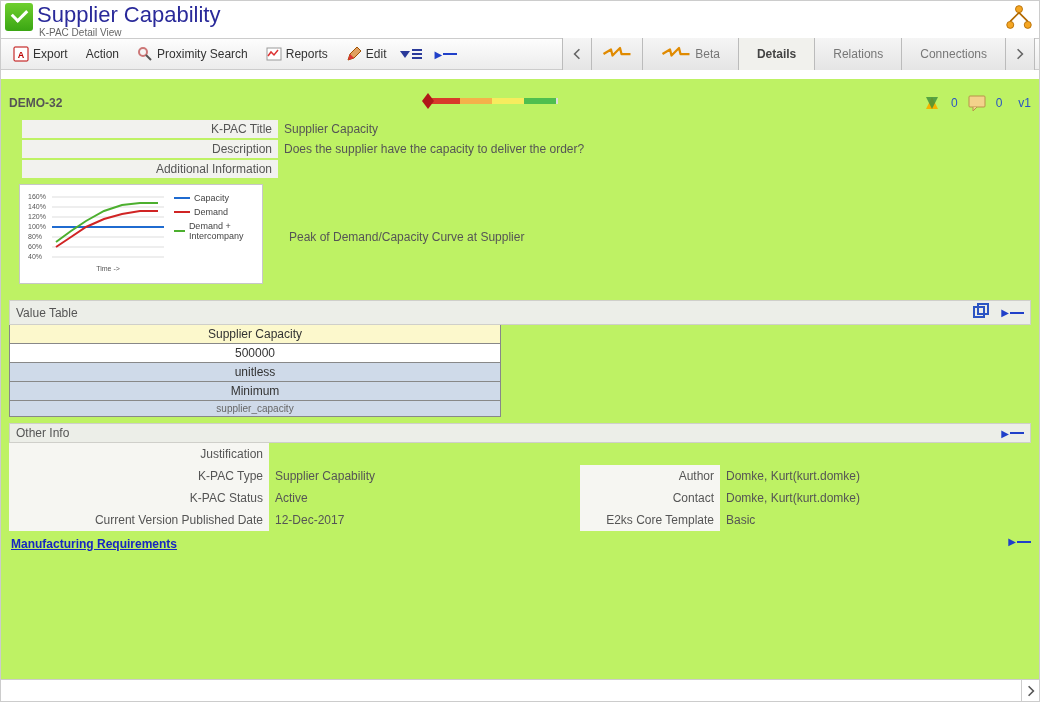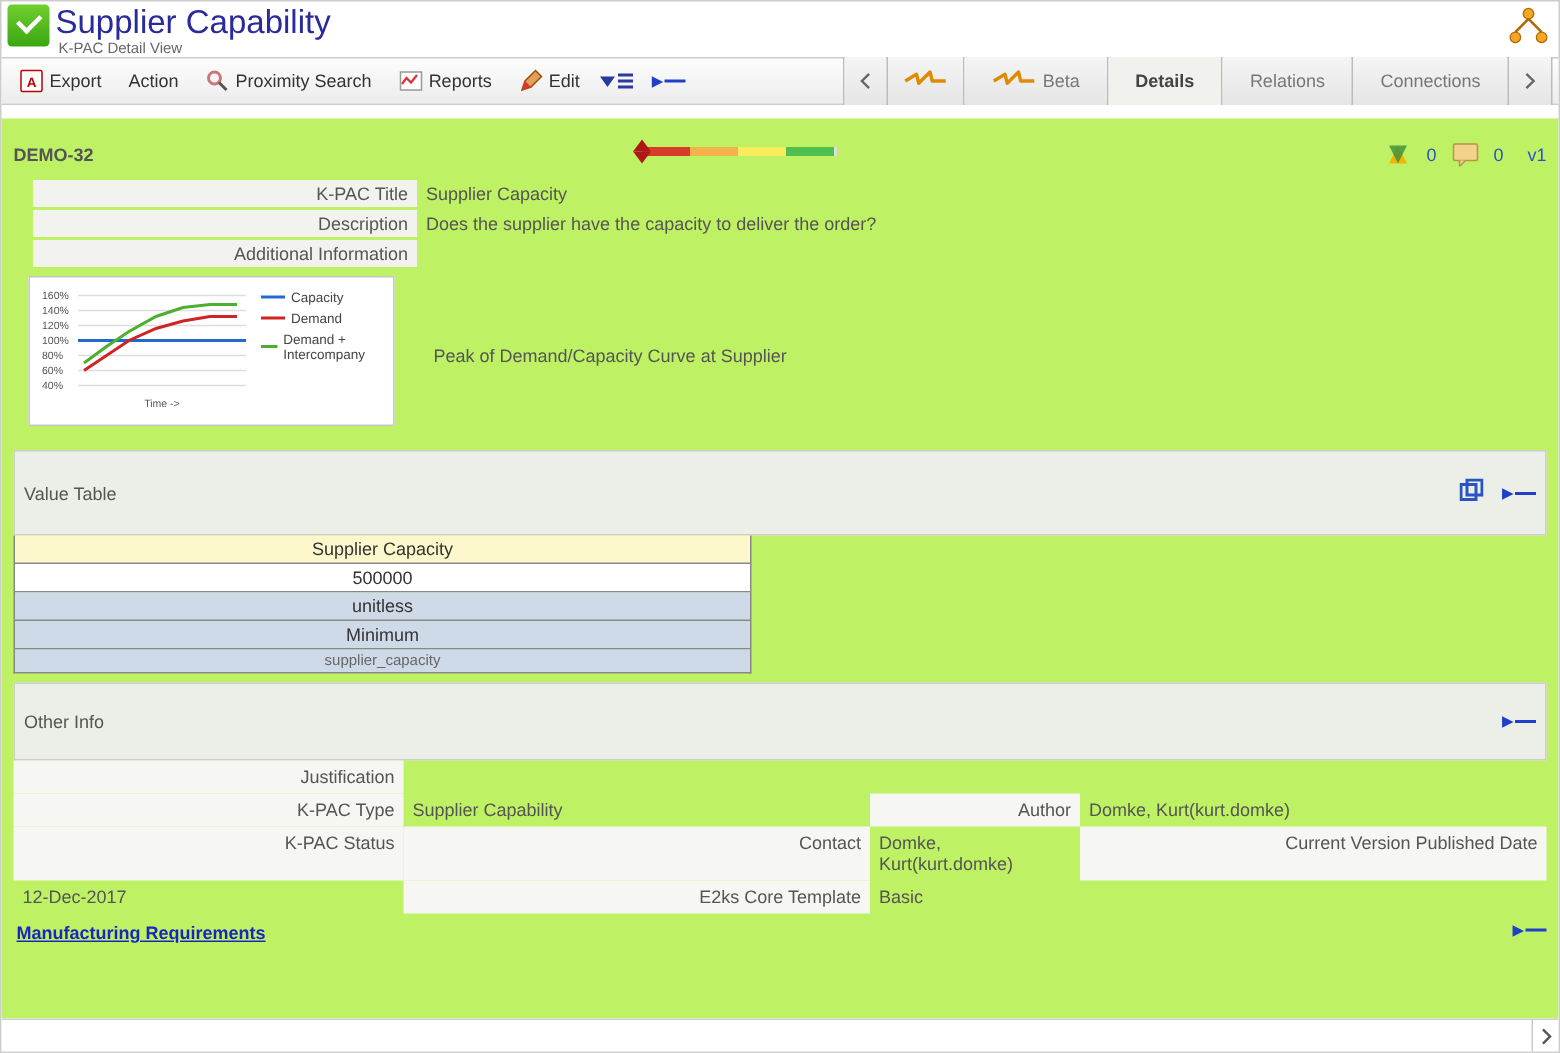--- a/index.html
+++ b/index.html
@@ -39,21 +39,21 @@
   .fields { margin-top:6px;}
   .frow { display:flex; align-items:flex-start; min-height:20px;padding-left:13px;}
   .flabel { width:256px; text-align:right; padding:2px 6px; color:#555; background:#f2f2ee;}
   .fval { padding:2px 6px; color:#555;}
   .chartbox { border:1px solid #c7c7c7; background:#fff; width:244px; height:100px; padding:4px 6px; margin:4px 0 10px 10px; display:flex; gap:6px;}
   .chartbox .mini { flex:1;}
   .chartbox .legend { width:82px; font-size:9px; color:#444;}
   .legend-row { display:flex; align-items:center; gap:4px; margin:4px 0;}
   .legend-line { width:16px; height:0; border-top:2px solid; position:relative;}
   
-  .section-h { background:#eceee8; border:1px solid #cfcfca; padding:18px 6px; color:#555; display:flex; align-items:center; margin-top:6px;}
+  .section-h { background:#eceee8; border:1px solid #cfcfca; padding:2px 6px; color:#555; display:flex; align-items:center; margin-top:6px;}
   .section-h .sh-actions { margin-left:auto; display:flex; align-items:center; gap:12px;}
   .value-table { border:1px solid #888; border-top:none; width:492px; margin-top:0; }
   .vt-row { text-align:center; padding:2px 0; }
   .vt-head { background:#fcf8cc; border-bottom:1px solid #888;}
   .vt-val { background:#ffffff; border-bottom:1px solid #888;}
   .vt-alt { background:#cfdae9; border-bottom:1px solid #888;}
   .vt-sub { background:#cfdae9; font-size:10px; color:#666;}
   
   .info-grid { display:grid; grid-template-columns: 260px 1fr 140px 1fr; }
   .info-grid .glabel { text-align:right; padding:4px 6px; color:#555; background:#f6f6f2;}
@@ -314,20 +314,21 @@
     <div class="info-grid">
       <div class="glabel">Justification</div>
       <div class="gval" style="grid-column:2/5"></div>
 
       <div class="glabel">K-PAC Type</div>
       <div class="gval">Supplier Capability</div>
       <div class="glabel">Author</div>
       <div class="gval">Domke, Kurt(kurt.domke)</div>
 
       <div class="glabel">K-PAC Status</div>
+      <div class="gval">Active</div>
       <div class="glabel">Contact</div>
       <div class="gval">Domke, Kurt(kurt.domke)</div>
 
       <div class="glabel">Current Version Published Date</div>
       <div class="gval">12-Dec-2017</div>
       <div class="glabel">E2ks Core Template</div>
       <div class="gval">Basic</div>
     </div>
 
 

